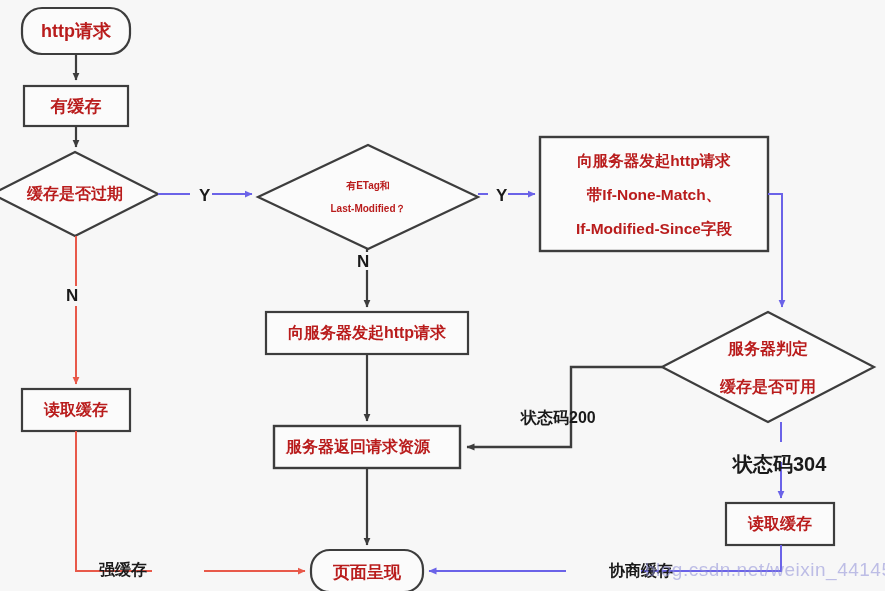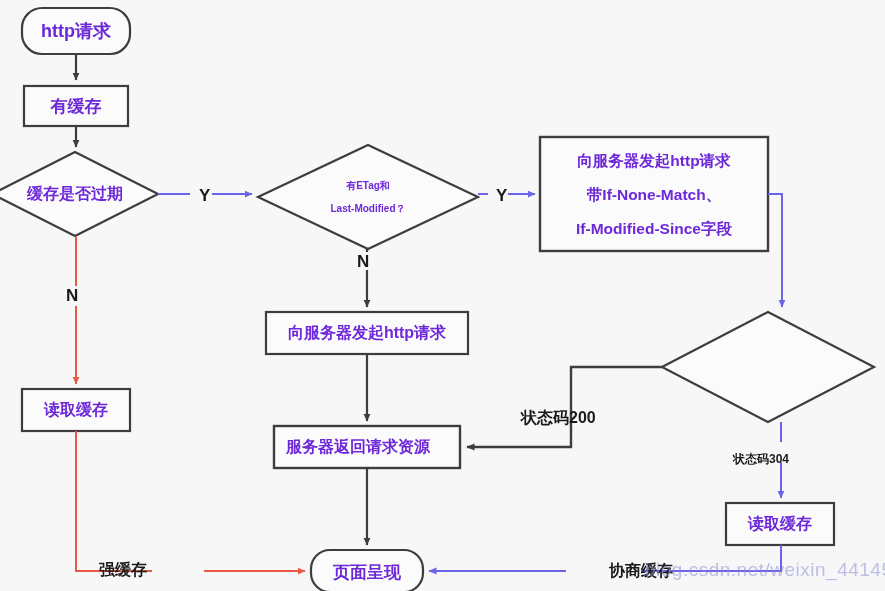--- a/index.html
+++ b/index.html
@@ -22,21 +22,21 @@
     width: 885px;
     height: 591px;
   }
   .node-label {
     position: absolute;
     display: flex;
     align-items: center;
     justify-content: center;
     text-align: center;
     font-weight: bold;
-    color: #6d28d9;
+    color: #b91c1c;
     pointer-events: none;
     white-space: pre-line;
   }
   .edge-label {
     position: absolute;
     font-weight: bold;
     color: #1a1a1a;
     white-space: nowrap;
   }
   .watermark {
@@ -137,40 +137,43 @@
 Last-Modified？</div>
 
   <div class="node-label" style="left:540px; top:137px; width:228px; height:114px; font-size:15.5px; line-height:17px;">向服务器发起http请求
 
 带If-None-Match、
 
 If-Modified-Since字段</div>
 
   <div class="node-label" style="left:266px; top:312px; width:202px; height:42px; font-size:16px;">向服务器发起http请求</div>
 
+  <div class="node-label" style="left:662px; top:312px; width:212px; height:110px; font-size:16px; line-height:19px;">服务器判定
+
+缓存是否可用</div>
 
   <div class="node-label" style="left:274px; top:426px; width:168px; height:42px; font-size:16px;">服务器返回请求资源</div>
 
   <div class="node-label" style="left:22px; top:389px; width:108px; height:42px; font-size:16px;">读取缓存</div>
 
   <div class="node-label" style="left:726px; top:503px; width:108px; height:42px; font-size:16px;">读取缓存</div>
 
   <div class="node-label" style="left:311px; top:550px; width:112px; height:45px; font-size:17px;font-family:Liberation Serif, serif;">页面呈现</div>
 
   <div class="edge-label" style="left:199px; top:186px; font-size:17px;">Y</div>
 
   <div class="edge-label" style="left:496px; top:186px; font-size:17px;">Y</div>
 
   <div class="edge-label" style="left:66px; top:286px; font-size:17px;">N</div>
 
   <div class="edge-label" style="left:357px; top:252px; font-size:17px;">N</div>
 
   <div class="edge-label" style="left:521px; top:394px; font-size:16px;margin-top:14px;">状态码200</div>
 
-  <div class="edge-label" style="left:733px; top:451px; font-size:12px;">状态码304</div>
+  <div class="edge-label" style="left:733px; top:451px; font-size:20px;">状态码304</div>
 
   <div class="edge-label" style="left:99px; top:560px; font-size:16px;">强缓存</div>
 
   <div class="edge-label" style="left:574px; top:561px; font-size:16px;margin-left:35px;">协商缓存</div>
 
   <div class="watermark" style="left:645px; top:559px;">blog.csdn.net/weixin_44145258</div>
 
 </div>
 
 </body></html>

